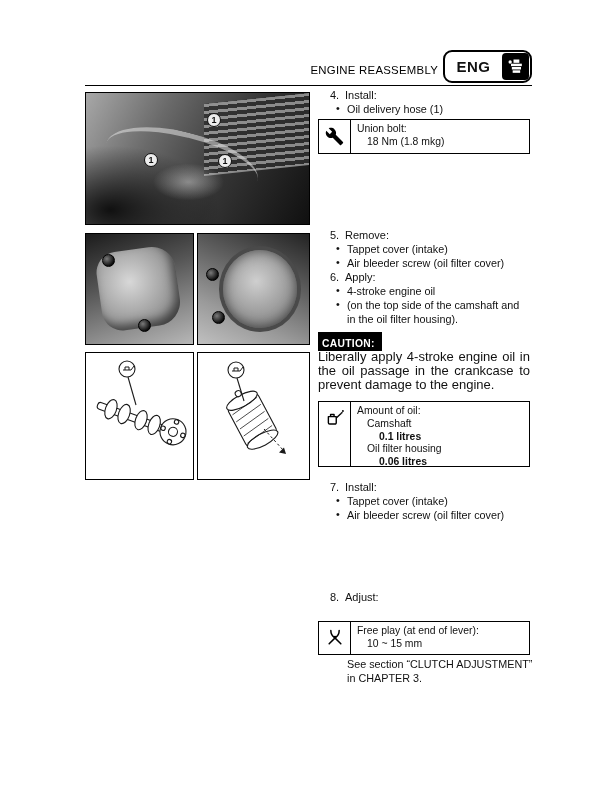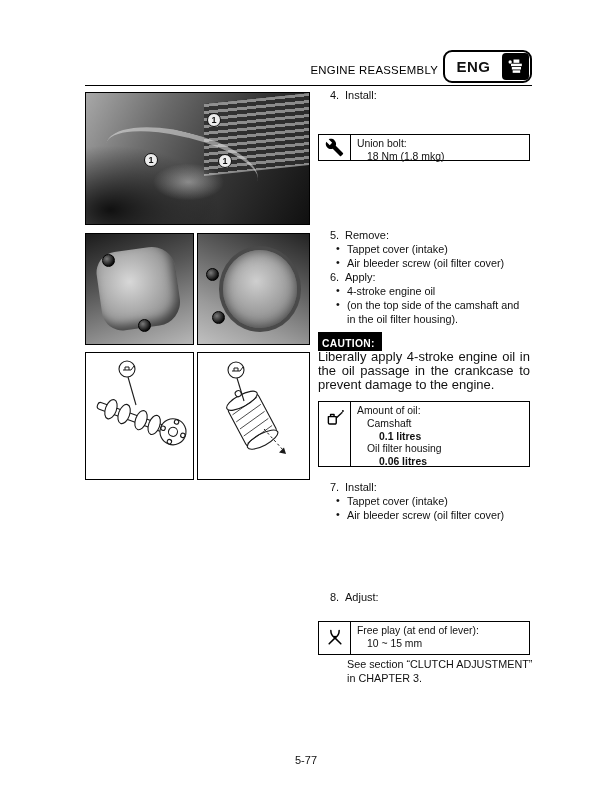--- a/index.html
+++ b/index.html
@@ -160,22 +160,23 @@
       <g>
         <line x1="66" y1="76" x2="86" y2="98" stroke="#1a1a1a" stroke-dasharray="2.5 2.5"></line>
         <path d="M88 101 l-7 -1.5 5 -5 z" fill="#1a1a1a"></path>
       </g>
     </svg>
   </div>
 
   <div class="step" style="top:89px">
     <span class="num">4.</span><span class="act">Install:</span>
   </div>
-
-  <div class="spec-box" style="top:134px;height:27px">
+  <div class="bullet" style="top:103px">Oil delivery hose (1)</div>
+
+  <div class="spec-box" style="top:119px;height:35px">
     <div class="spec-icon">
       <svg viewBox="0 0 24 24" width="19" height="19">
           <path fill="#000" d="M22.7 19l-9.1-9.1c.9-2.3.4-5-1.5-6.9-2-2-5-2.4-7.4-1.3L9 6 6 9 1.6 4.7C.4 7.1.9 10.1 2.9 12.1c1.9 1.9 4.6 2.4 6.9 1.5l9.1 9.1c.4.4 1 .4 1.4 0l2.3-2.3c.5-.4.5-1.1.1-1.4z"></path>
         </svg>
     </div>
     <div class="spec-text">
       <div>Union bolt:</div>
       <div class="ind1">18 Nm (1.8 mkg)</div>
     </div>
   </div>
@@ -238,14 +239,13 @@
       </svg>
     </div>
     <div class="spec-text">
       <div>Free play (at end of lever):</div>
       <div class="ind1">10 ~ 15 mm</div>
     </div>
   </div>
 
   <div class="note">See section “CLUTCH ADJUSTMENT” in CHAPTER 3.</div>
 
-  <div class="page-number">5-77</div>
 </div>
 
 </body></html>

